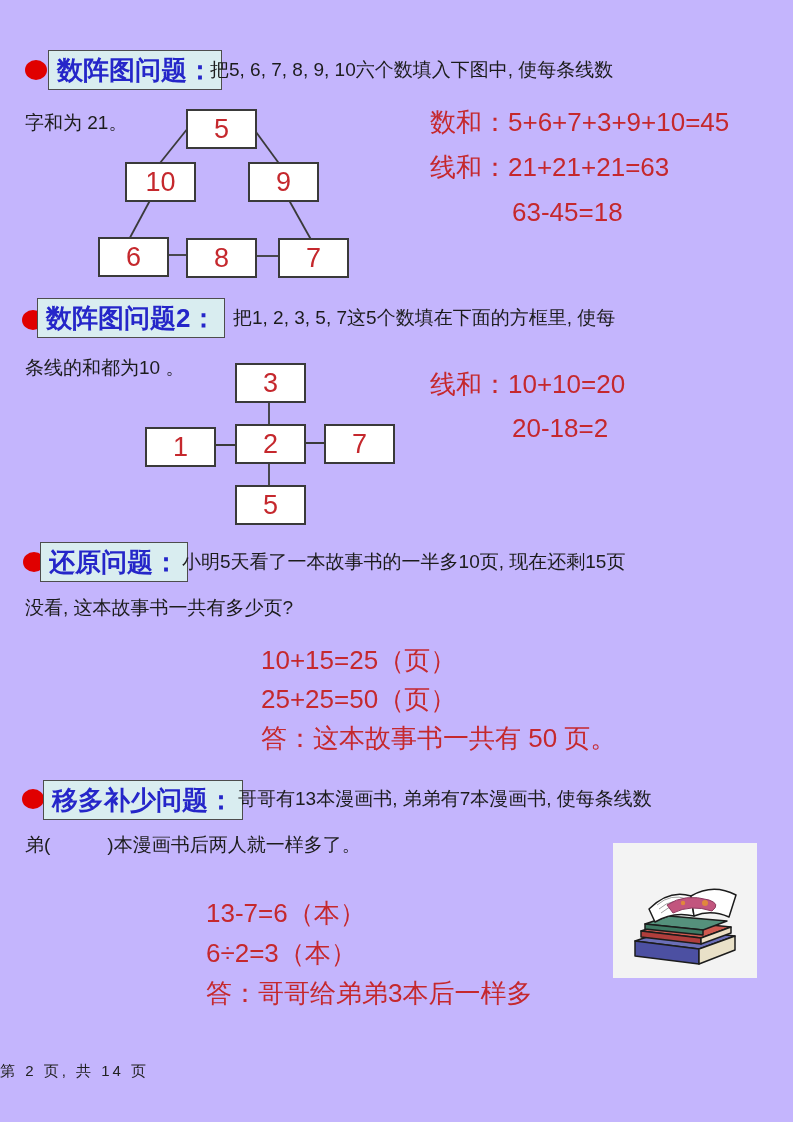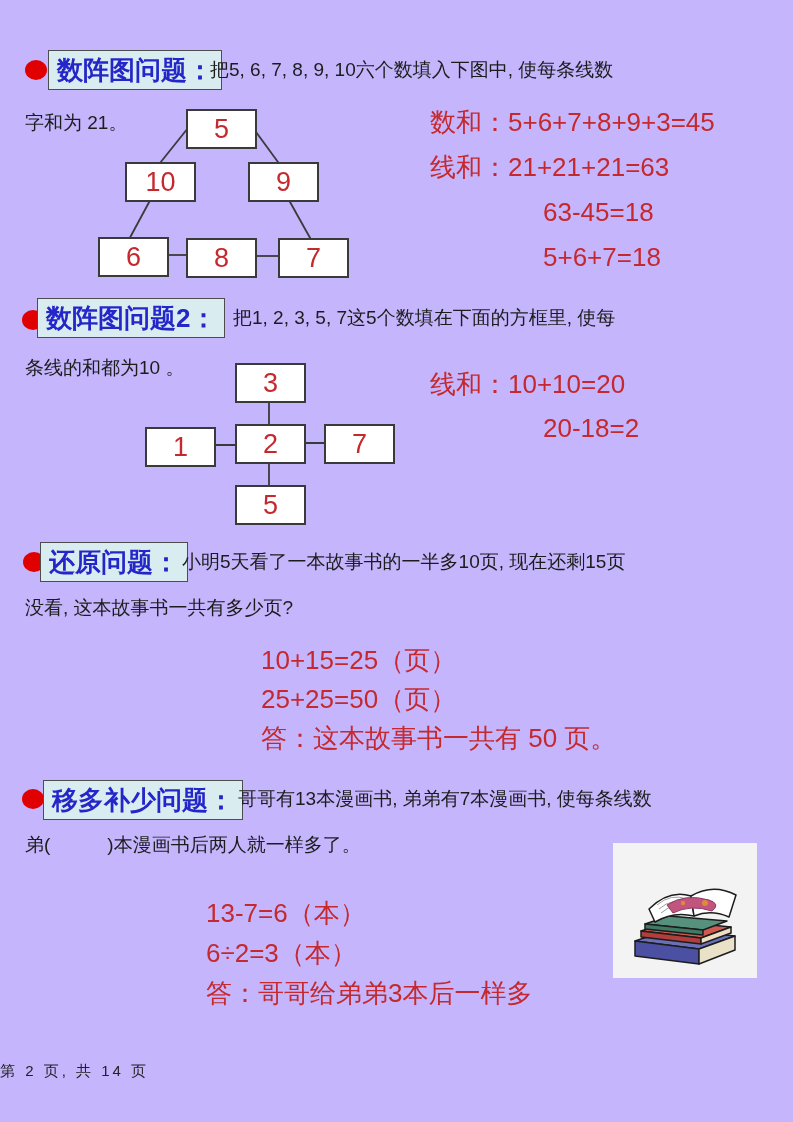--- a/index.html
+++ b/index.html
@@ -20,21 +20,21 @@
   }
   .bodyline {
     position:absolute; font-size:19px; white-space:nowrap; color:#1c1c1c;
   }
   .calc { position:absolute; color:var(--red,#c5282d); }
   .calc-line { white-space:nowrap; font-size:26px; }
   .lh45 .calc-line { line-height:45px; }
   .lh44 .calc-line { line-height:44px; }
   .lh39 .calc-line { line-height:39px; }
   .lh40 .calc-line { line-height:40px; }
-  .ind { margin-left:113px; }
+  .ind { margin-left:82px; }
   .diagram { position:absolute; }
   .connectors { position:absolute; left:0; top:0; z-index:0; }
   .connectors line { stroke:#3a3a3a; stroke-width:1.8; }
   .dbox {
     position:absolute; width:67px; height:36px; box-sizing:content-box;
     border:2px solid #3a3a3a; background:#fff; z-index:1;
     color:var(--red,#c5282d); font-size:27px;
     display:flex; align-items:center; justify-content:center;
   }
   .books {
@@ -67,24 +67,23 @@
       </svg>
       <div class="dbox" style="left:96px; top:4px;">5</div>
       <div class="dbox" style="left:35px; top:57px;">10</div>
       <div class="dbox" style="left:158px; top:57px;">9</div>
       <div class="dbox" style="left:8px; top:132px;">6</div>
       <div class="dbox" style="left:96px; top:133px;">8</div>
       <div class="dbox" style="left:188px; top:133px;">7</div>
     </div>
 
     <div class="calc lh45" style="left:430px; top:100px;">
-      <div class="calc-line">数和：5+6+7+8+9+3=45</div>
+      <div class="calc-line">数和：5+6+7+3+9+10=45</div>
       <div class="calc-line">线和：21+21+21=63</div>
       <div class="calc-line ind">63-45=18</div>
-      <div class="calc-line ind">5+6+7=18</div>
     </div>
   </div>
 
   <div>
     <div class="bullet" style="left:22px; top:310px;"></div>
     <div class="titlebox" style="left:37px; top:298px;">数阵图问题2：</div>
     <div class="bodyline" style="left:233px; top:305px;">把1, 2, 3, 5, 7这5个数填在下面的方框里, 使每</div>
     <div class="bodyline" style="left:25px; top:355px;">条线的和都为10 。</div>
 
     <div class="diagram" style="left:145px; top:363px; width:250px; height:160px;">

